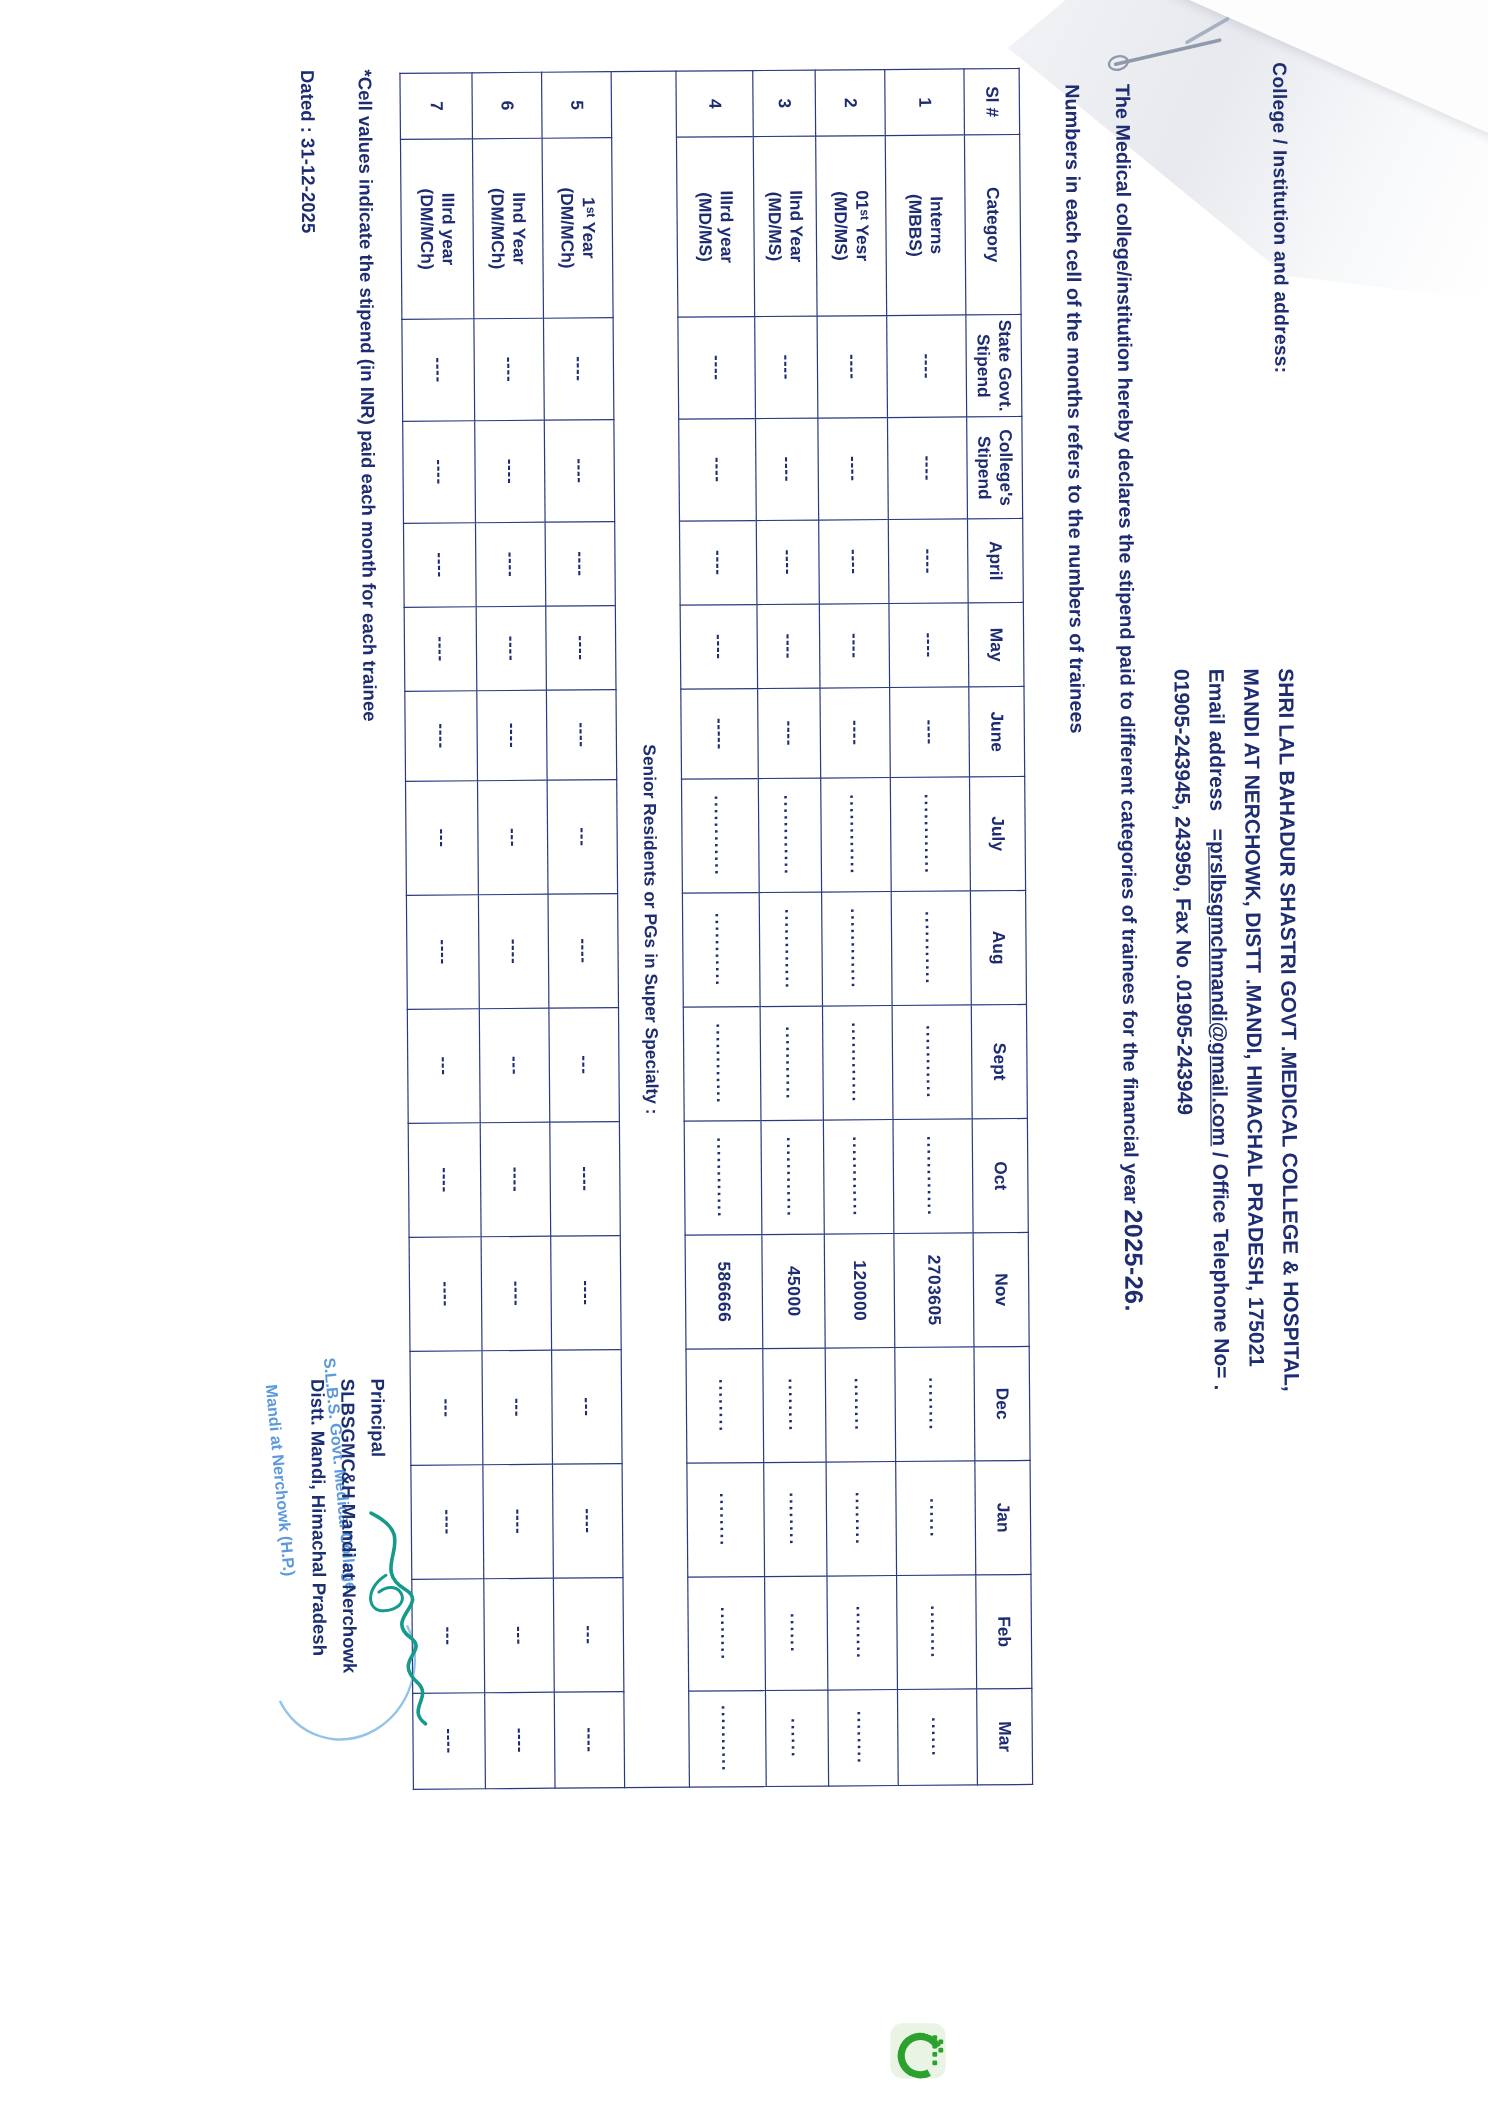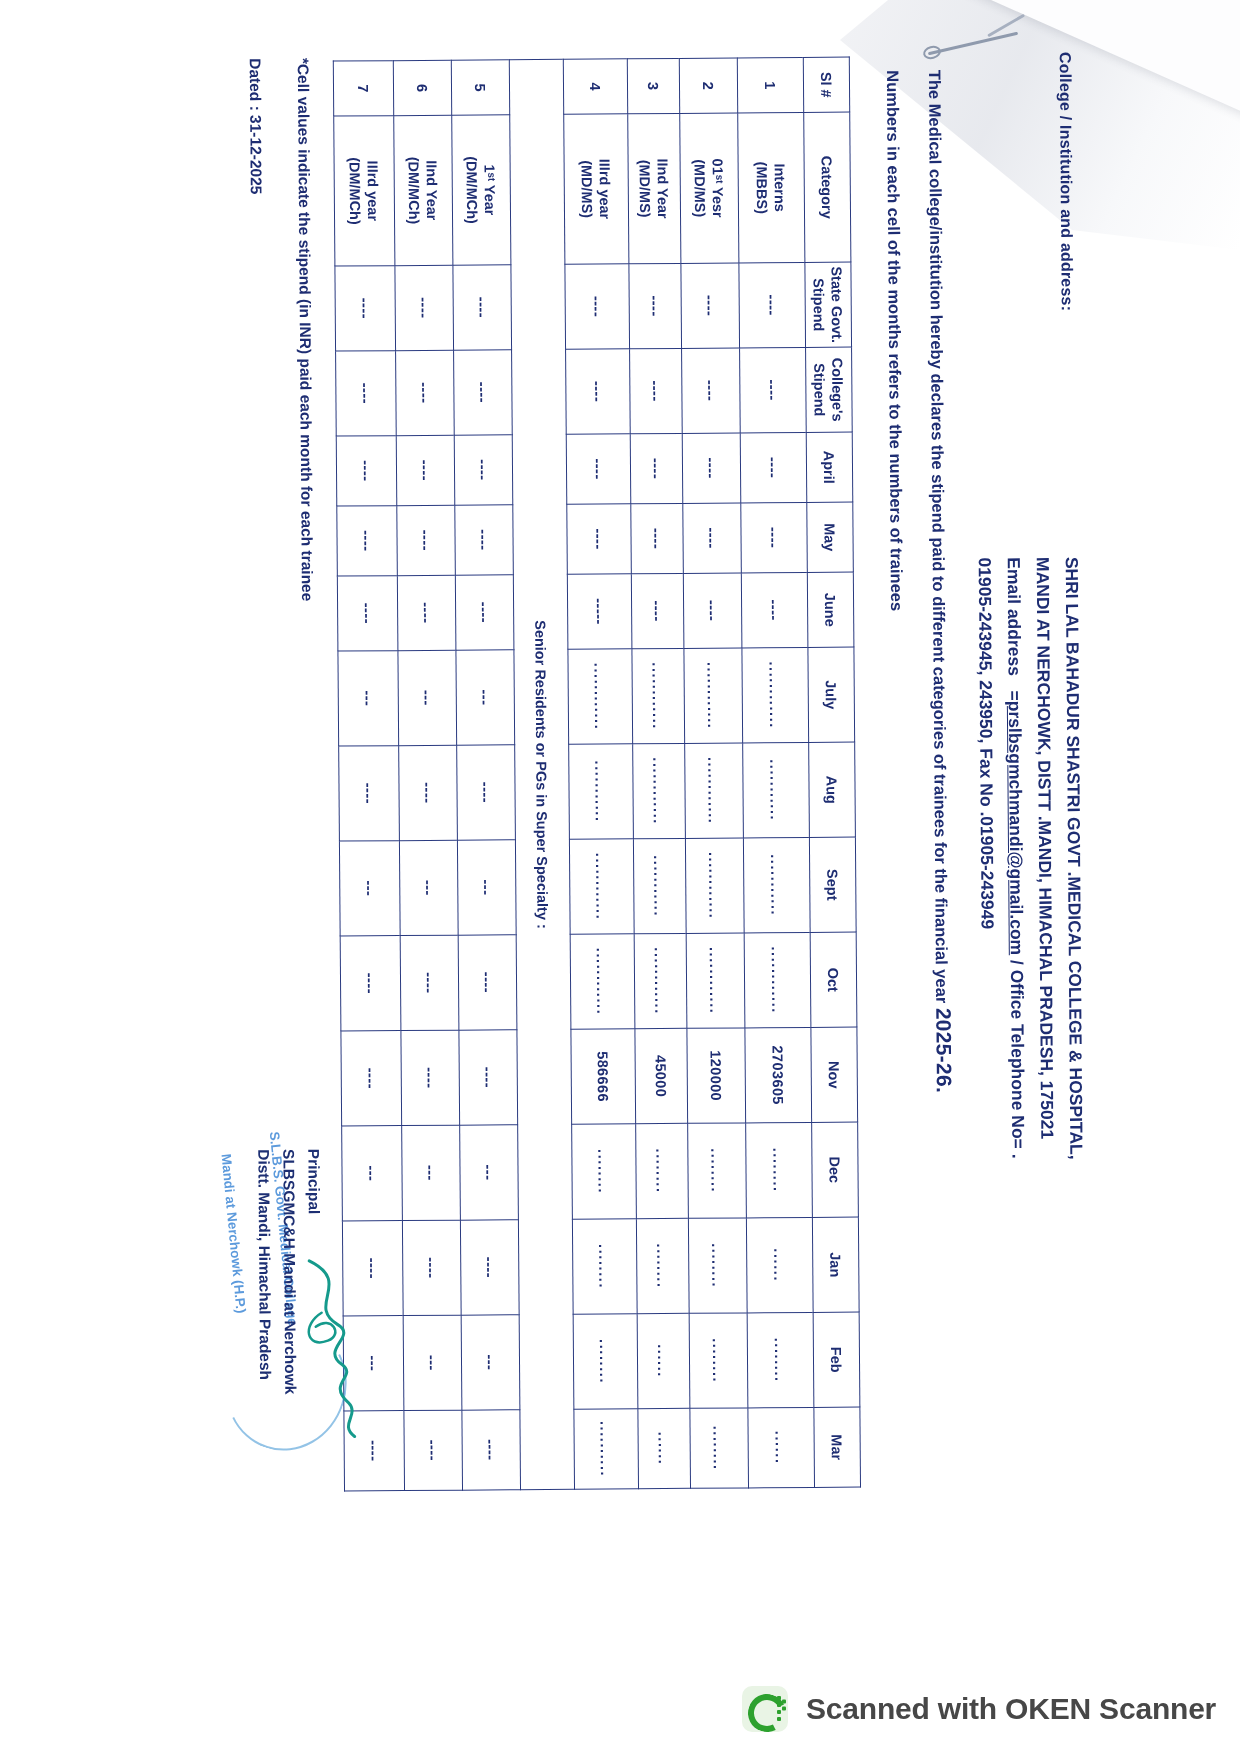--- a/index.html
+++ b/index.html
@@ -316,14 +316,13 @@
     </div>
 
   </div>
 </div>
 
 <div class="oken-bar">
   <div class="oken-icon">
     <div class="oken-ring"></div>
     <div class="oken-dot"></div>
   </div>
-  <div class="oken-text">Scanned with OKEN Scanner</div>
 </div>
 
 </body></html>

